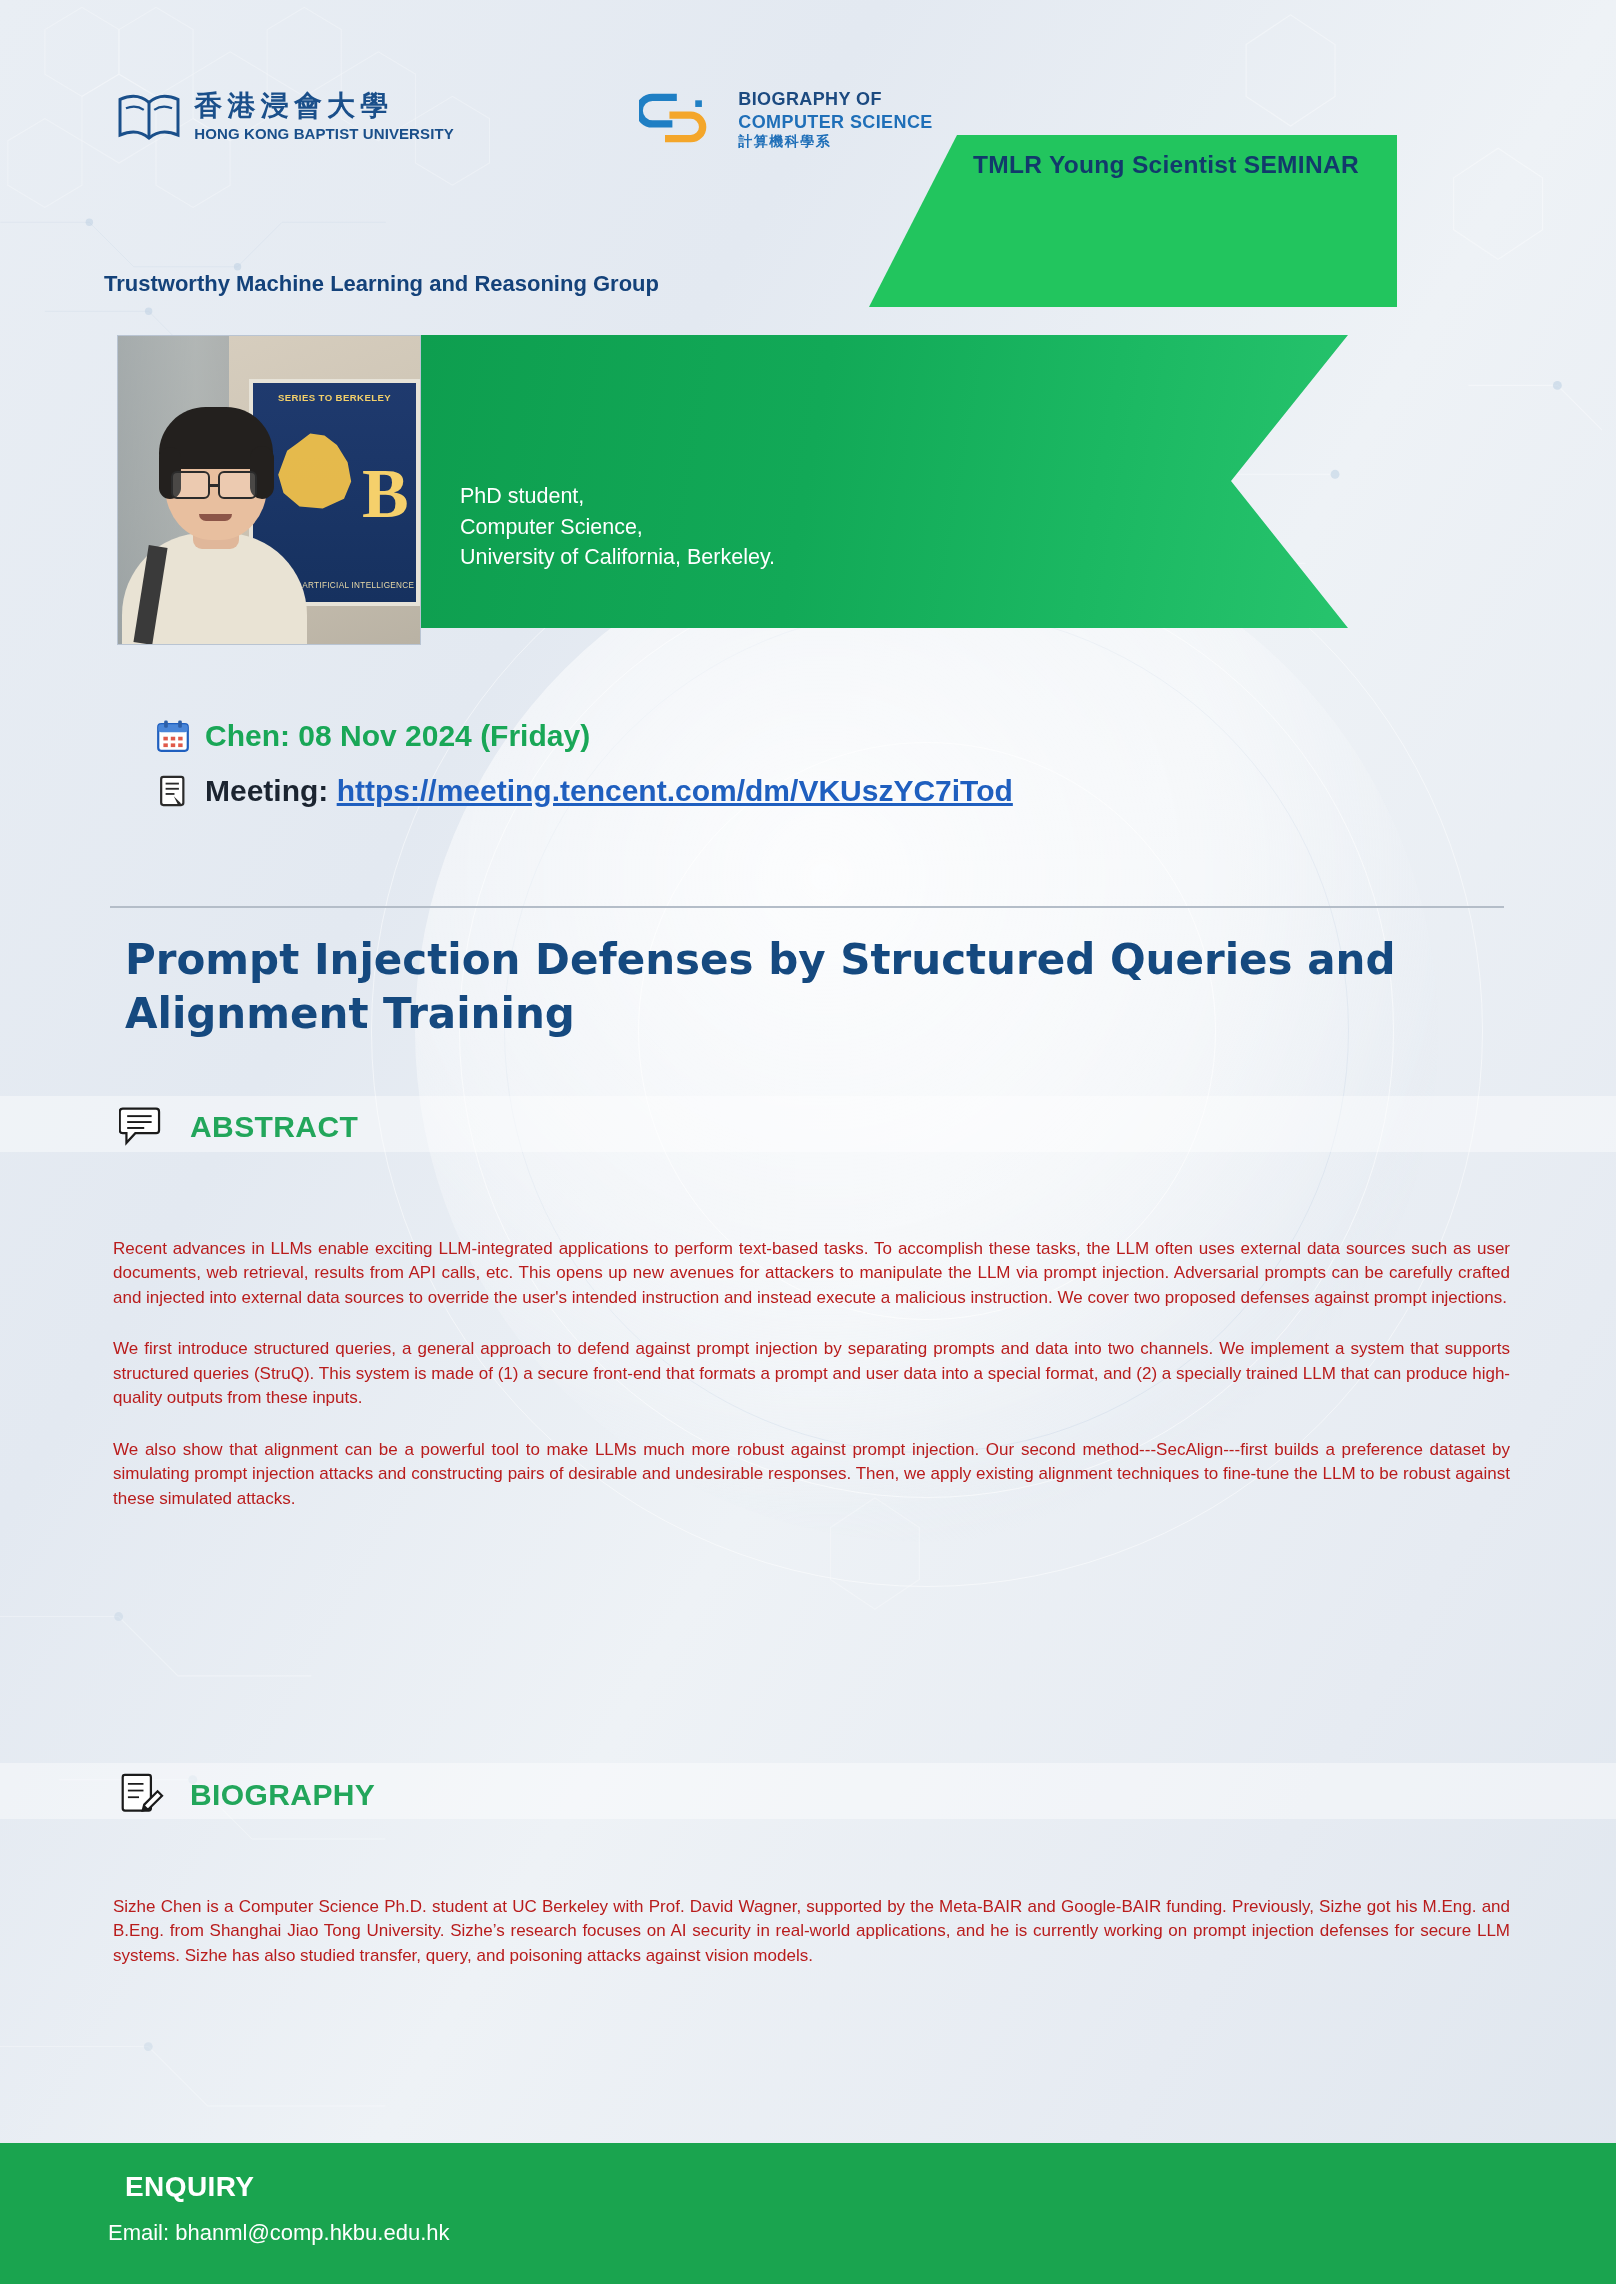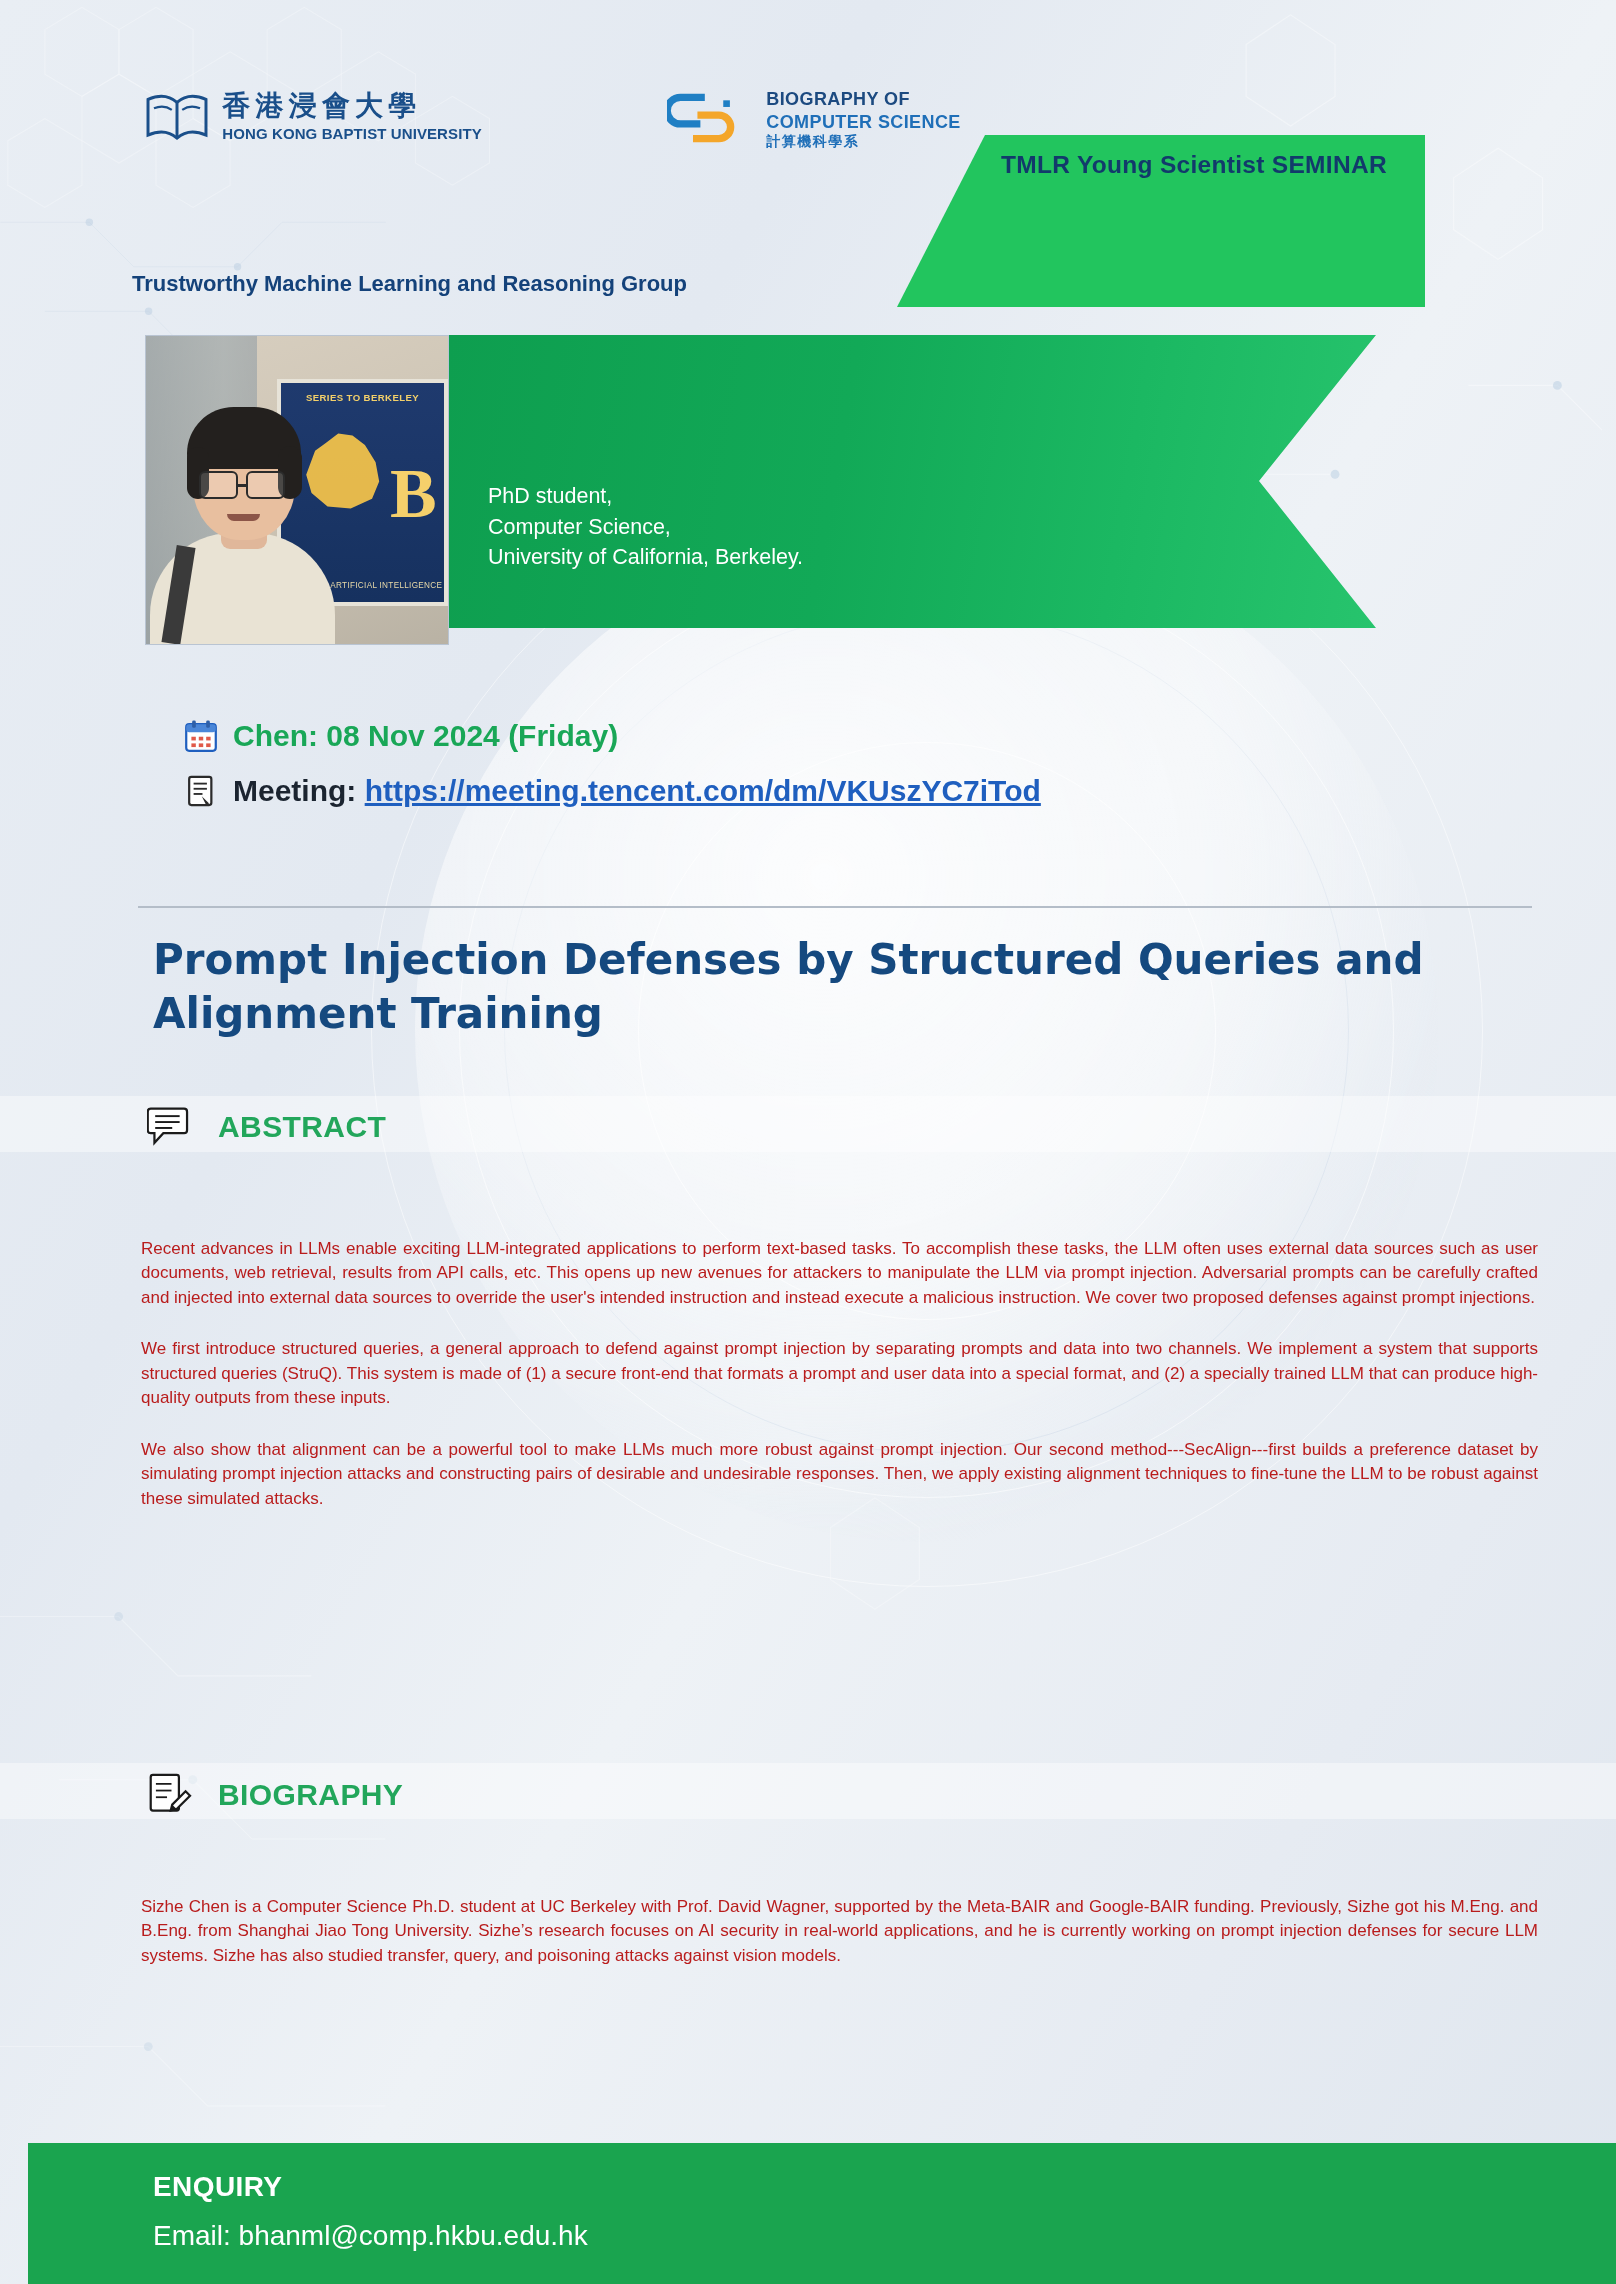--- a/index.html
+++ b/index.html
@@ -42,21 +42,21 @@
   .arc1 { left: 371px; top: 475px; width: 1112px; height: 1112px; }
   .arc2 { left: 504px; top: 608px; width: 845px; height: 845px; border-color: rgba(200,214,230,0.5); }
   .arc3 { left: 638px; top: 742px; width: 578px; height: 578px; border-color: rgba(255,255,255,0.65); }
   .hexgrid {
     position: absolute;
     left: 0; top: 0; width: 564px; height: 415px;
     opacity: 0.5;
   }
 
   
-  .page { position: relative; z-index: 2; width: 1397px; height: 2284px; margin-left: 28px; }
+  .page { position: relative; z-index: 2; width: 1397px; height: 2284px; }
 
   .hkbu-logo { position: absolute; left: 117px; top: 89px; display: flex; align-items: center; gap: 13.3px; }
   .hkbu-mark { width: 64px; height: 55px; }
   .hkbu-text-cn {
     font-family: "DejaVu Sans", sans-serif;
     font-size: 28px; font-weight: bold; color: #1a4f8a; letter-spacing: 5.2px; line-height: 1.1;
   }
   .hkbu-text-en {
     font-family: "Liberation Sans", sans-serif;
     font-size: 15px; font-weight: bold; color: #1a4f8a; letter-spacing: 0.1px; margin-top: 3px;
@@ -200,22 +200,22 @@
   
   .footer {
     position: absolute; left: 0; bottom: 0; width: 1617px; height: 141px;
     background: #1aa44f;
   }
   .footer-title {
     position: absolute; left: 125px; top: 28px;
     font-size: 28px; font-weight: bold; color: #ffffff; letter-spacing: 0.4px;
   }
   .footer-mail {
-    position: absolute; left: 125px; top: 77px;
-    font-size: 28px; color: #ffffff;
+    position: absolute; left: 108px; top: 77px;
+    font-size: 22px; color: #ffffff;
   }
 </style>
 </head>
 <body>
 
 <div class="bg-layer">
   <div class="bg-grad"></div>
 
   <svg class="hexgrid" viewBox="0 0 760 560">
     <g stroke="#ffffff" stroke-opacity="0.55" fill="none" stroke-width="1.4">

